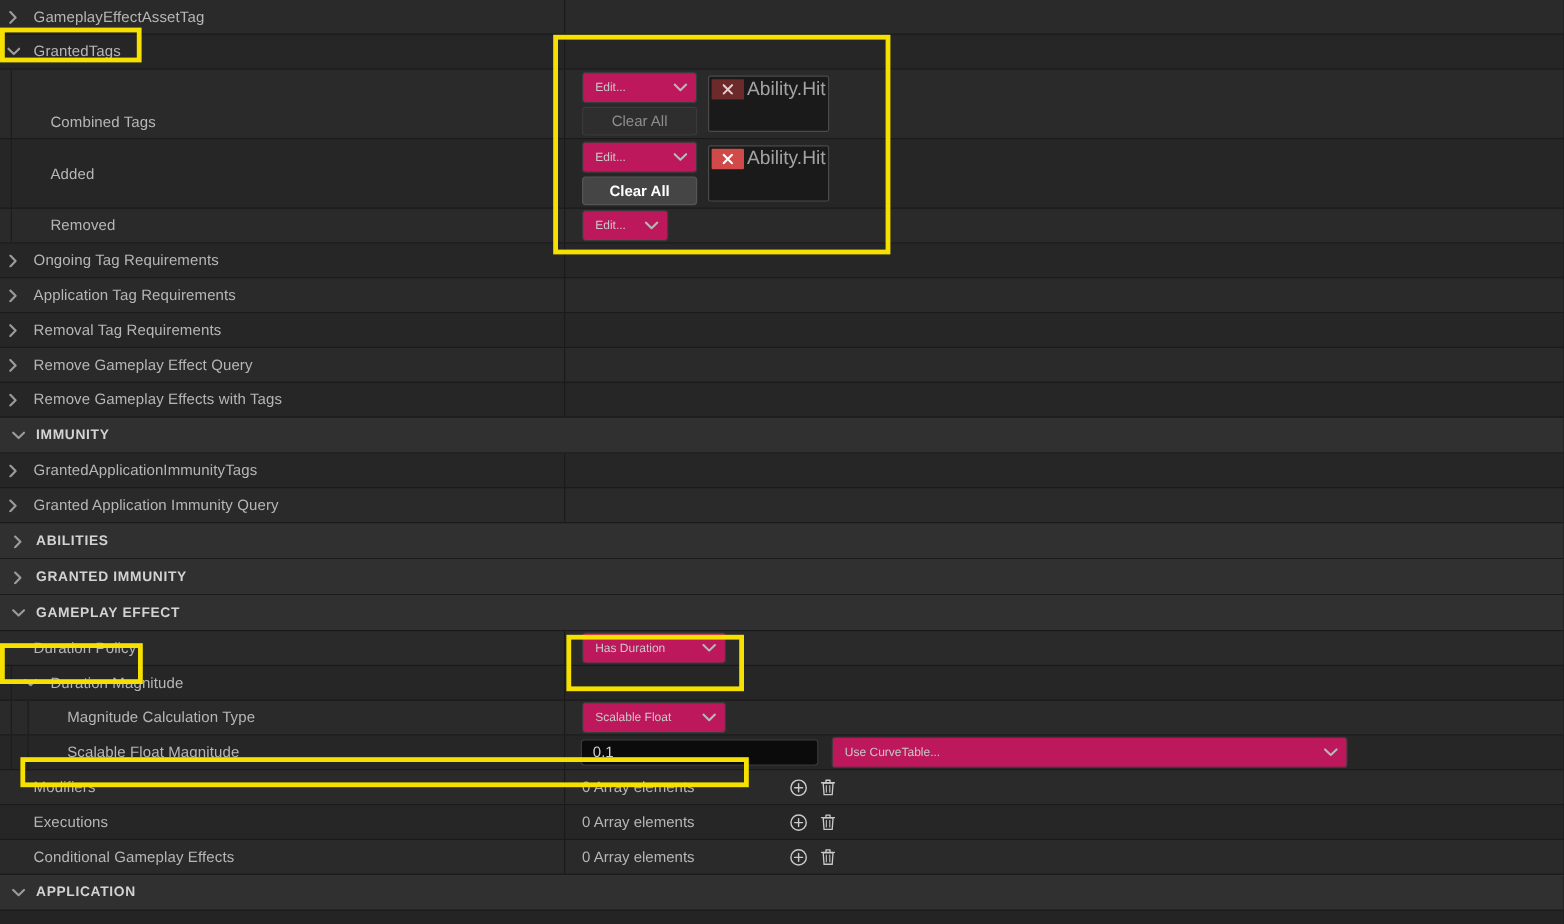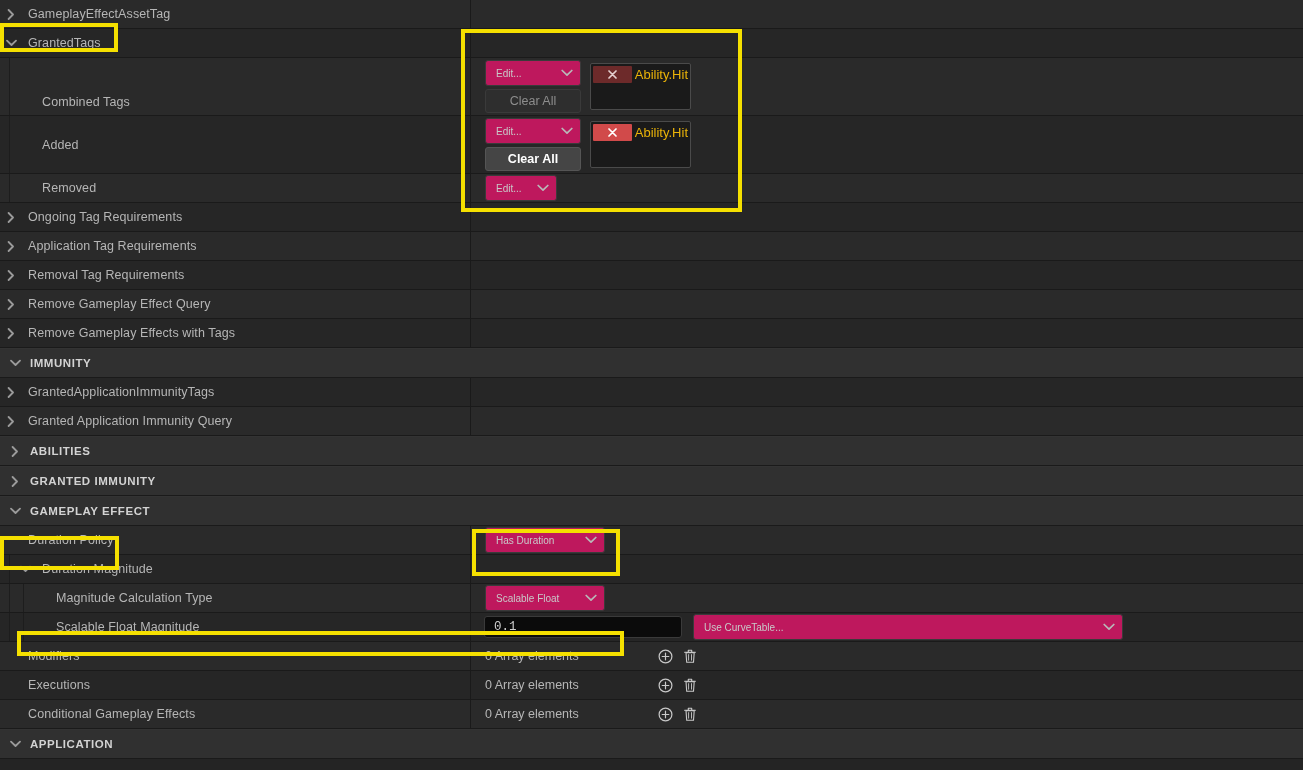--- a/index.html
+++ b/index.html
@@ -115,21 +115,21 @@
   .tagx {
     width: 43px; height: 17px;
     display: flex; align-items: center; justify-content: center;
     color: #e4cfcf; font-size: 11px; line-height: 1;
     border-radius: 1px;
     cursor: pointer;
   }
   .tagx.dim { background: #6d2a2a; }
   .tagx.hot { background: #d14a4a; color:#fff; }
   .tagname {
-    color: #eab308; font-size: 13px; margin-left: 3px;
+    color: #a3a3a3; font-size: 16px; margin-left: 3px;
     white-space: nowrap;
   }
 
   .numfield {
     background: #0b0b0b;
     border: 1px solid #3a3a3a;
     border-radius: 3px;
     height: 22px;
     width: 198px;
     color: #cfcfcf;
@@ -425,21 +425,21 @@
       <div class="row alt" style="height: 29px;">
         <div class="namecol">
           <div class="indent-line" style="left: 9px;"></div>
           <div style="width: 14px; min-width: 14px;"></div>
           <div class="indent-line" style="left: 23px;"></div>
           <div style="width: 14px; min-width: 14px;"></div>
           <div class="spacer22"></div>
           <span style="margin-left: 6px;">Scalable Float Magnitude</span>
         </div>
         <div class="valcol">
-          <div class="numfield" style="margin-left: 13px; font-family: Liberation Mono, monospace;">
+          <div class="numfield" style="margin-left: 13px;">
             <span>0.1</span>
           </div>
           <div class="combo" style="width: 430px; margin-left: 11px; align-items: center;">
             <span>Use CurveTable...</span>
             <span class="chev">
               <svg width="12" height="8" viewBox="0 0 12 8">
                 <path d="M1.2 1.5L6 6.2 10.8 1.5" fill="none" stroke="currentColor" stroke-width="1.7" stroke-linecap="round" stroke-linejoin="round"></path>
               </svg>
             </span>
           </div>

